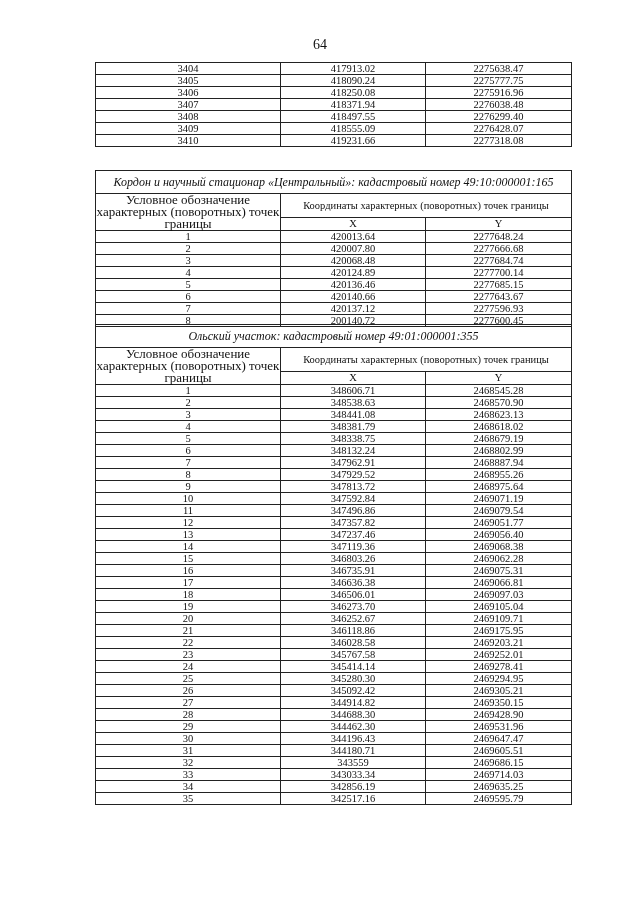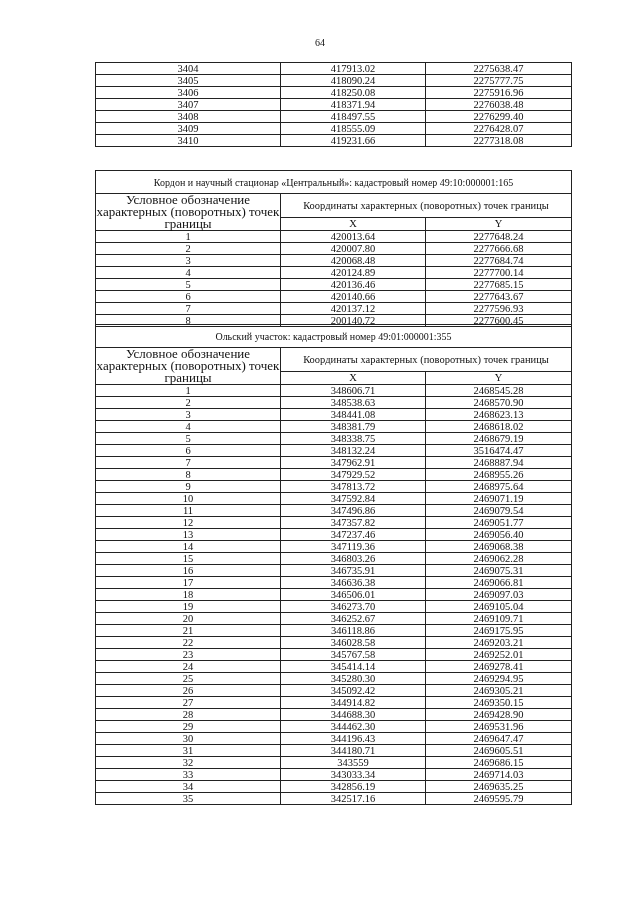--- a/index.html
+++ b/index.html
@@ -2,38 +2,38 @@
 <html><head>
 <meta charset="utf-8">
 <style>
   html, body { margin: 0; padding: 0; background: #ffffff; }
   body {
     width: 640px; height: 905px; position: relative; overflow: hidden;
     font-family: "Liberation Serif", "DejaVu Serif", serif; color: #111;
   }
   .page-number {
     position: absolute; top: 37px; left: 0; width: 640px;
-    text-align: center; font-size: 10px;
+    text-align: center; font-size: 14px;
   }
   table {
     position: absolute; left: 95px; width: 476px;
     border-collapse: collapse; table-layout: fixed;
     font-size: 10.5px;
   }
   td, th {
     border: 1px solid #222; text-align: center; padding: 0;
     font-weight: normal; line-height: 11px; height: 11px;
   }
   col.c1 { width: 185px; }
   col.c2 { width: 145px; }
   col.c3 { width: 146px; }
   #t1 { top: 62px; padding-left: 24px; }
   #t2 { top: 170px; }
   #t3 { top: 324px; }
-  .title-row td { height: 22px; font-size: 10px; }
+  .title-row td { height: 22px; font-size: 12px; font-style: italic; }
   .hdr-label { font-size: 13px; line-height: 12px; }
   .hdr-coord { height: 20px; }
 </style>
 </head>
 <body>
 
 <div class="page-number">64</div>
 
 <table id="t1">
   <colgroup>
@@ -184,21 +184,21 @@
         <td>2468618.02</td>
       </tr>
       <tr>
         <td>5</td>
         <td>348338.75</td>
         <td>2468679.19</td>
       </tr>
       <tr>
         <td>6</td>
         <td>348132.24</td>
-        <td>3516474.47</td>
+        <td>2468802.99</td>
       </tr>
       <tr>
         <td>7</td>
         <td>347962.91</td>
         <td>2468887.94</td>
       </tr>
       <tr>
         <td>8</td>
         <td>347929.52</td>
         <td>2468955.26</td>

